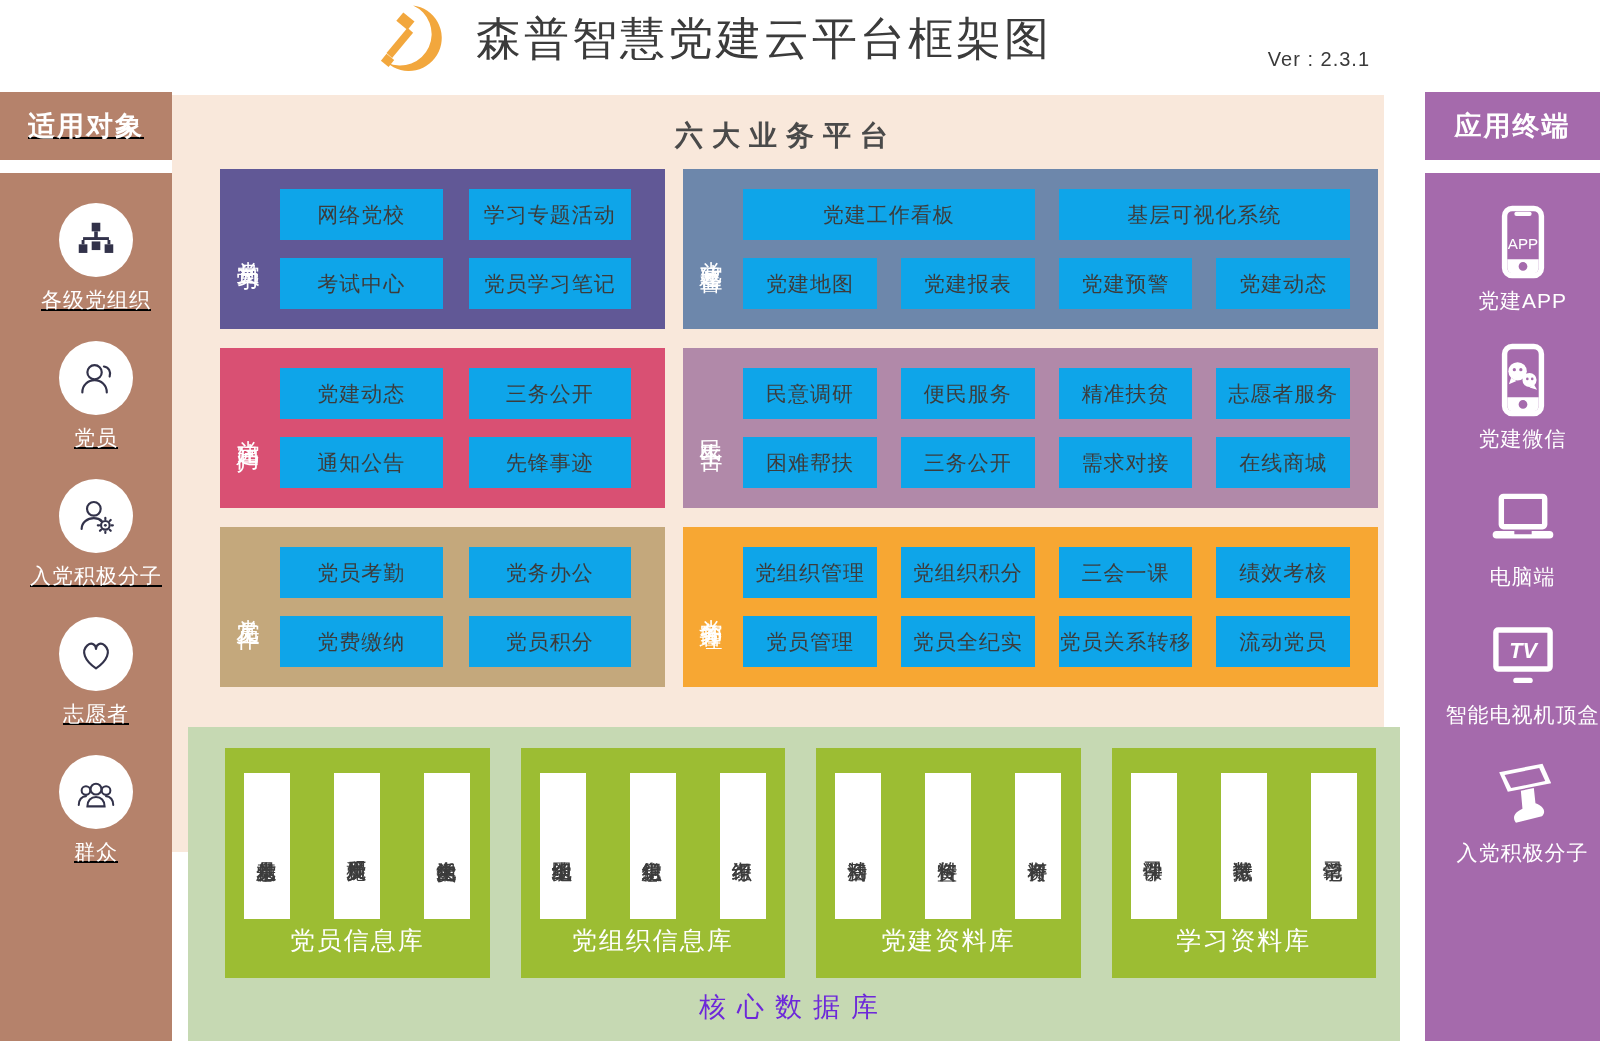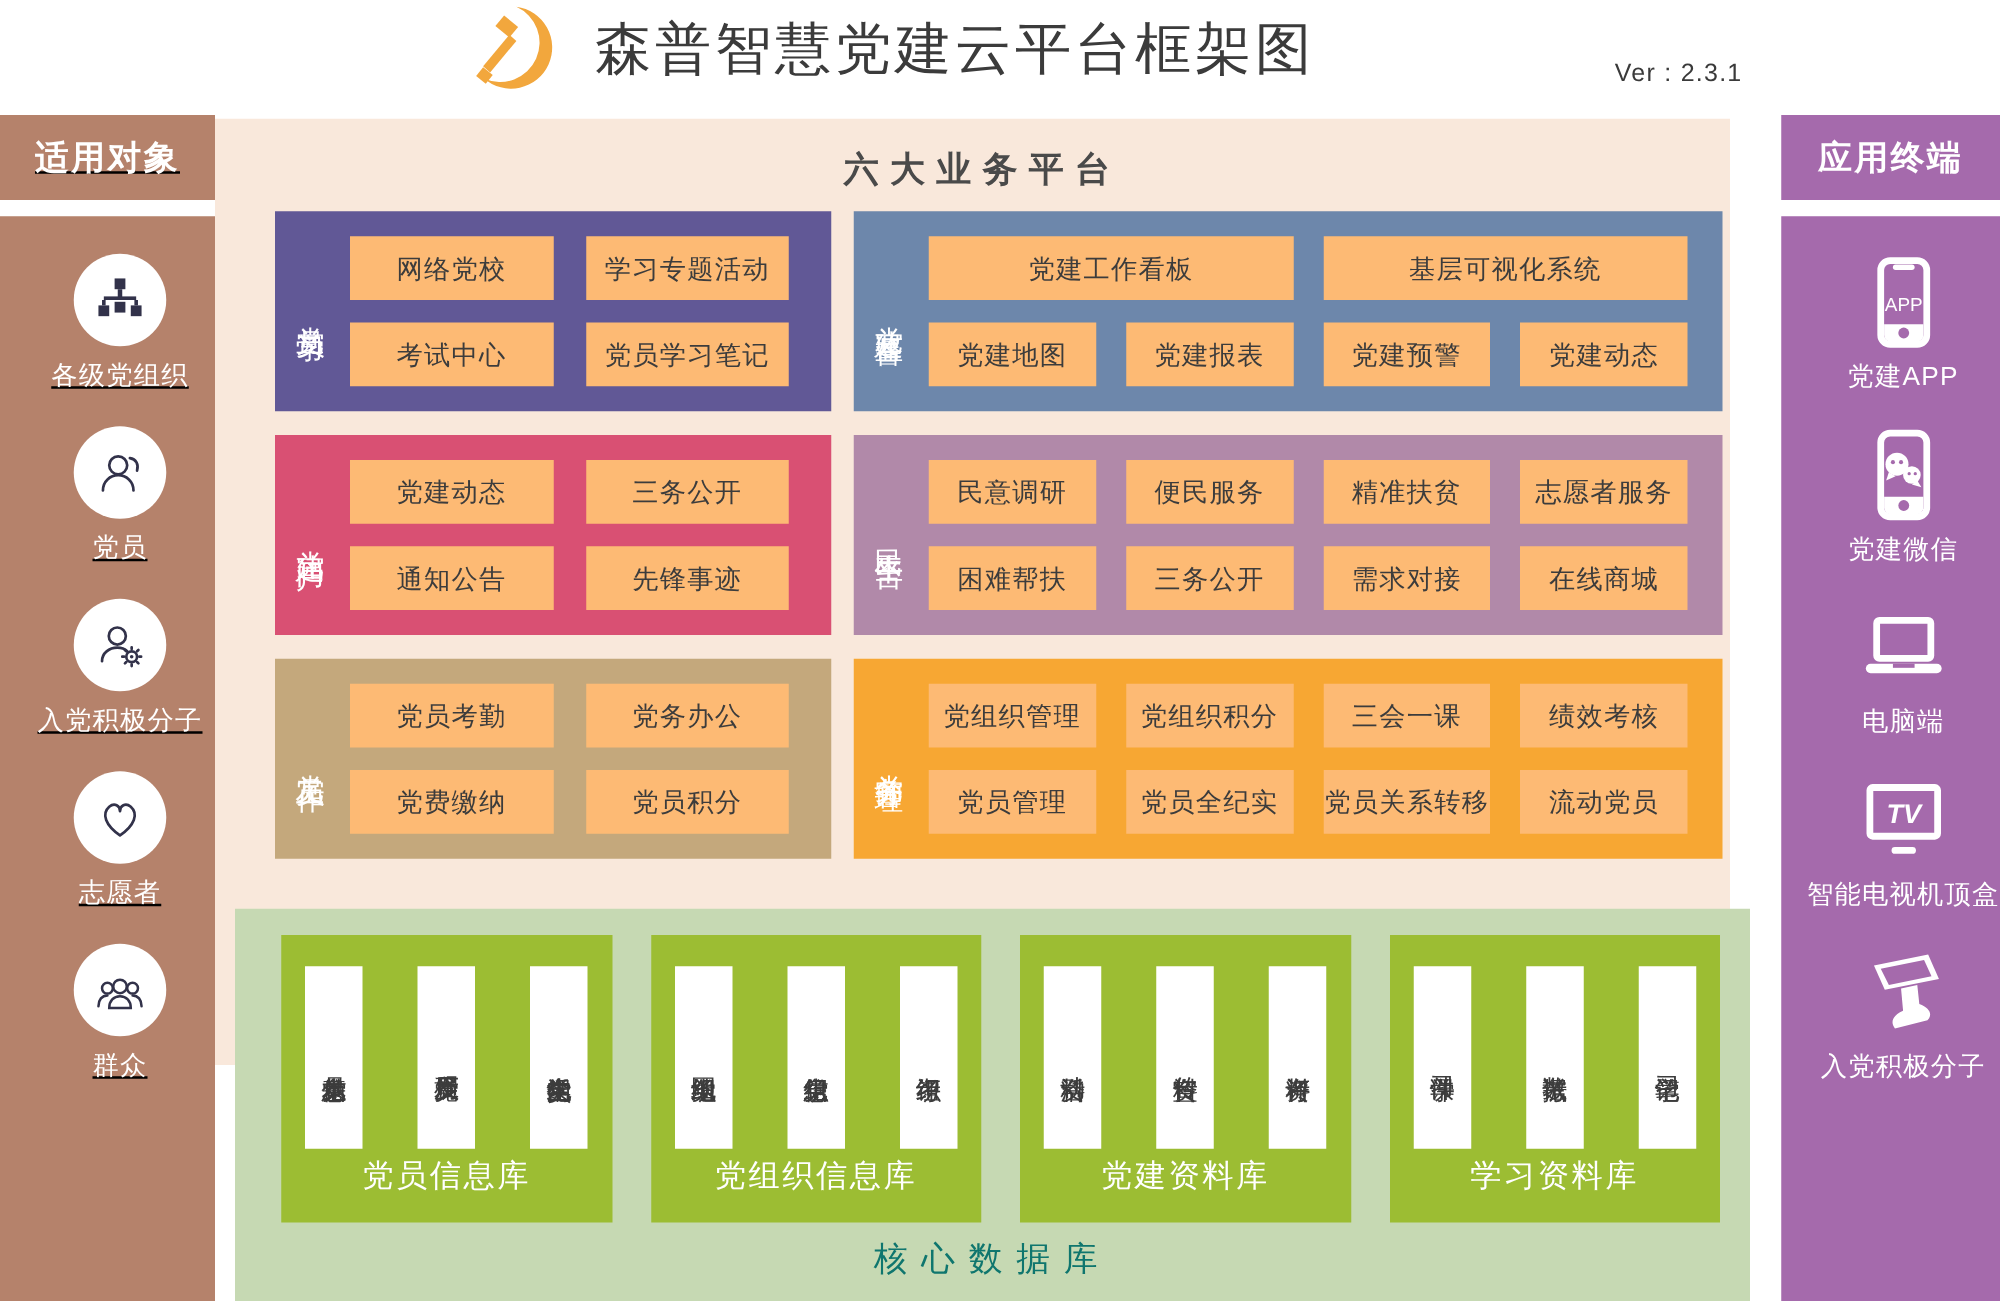--- a/index.html
+++ b/index.html
@@ -5,21 +5,21 @@
   * { margin:0; padding:0; box-sizing:border-box; }
   html,body { background:#fff; }
   body { font-family:"Liberation Sans","DejaVu Sans",sans-serif; }
   .page { position:relative; width:1600px; height:1041px; background:#fff; overflow:hidden; }
 
   
   .top-bar { position:absolute; left:0; top:0; width:1600px; height:92px; background:#fff; }
   .brand { position:absolute; left:372px; top:4px; display:flex; align-items:center; gap:26px; }
   .emblem { width:78px; height:70px; }
   .main-title { font-size:45px; font-weight:500; color:#3b3b3b; letter-spacing:3px; white-space:nowrap; }
-  .version { position:absolute; right:206px; top:48px; font-size:20px; color:#3a3a3a; letter-spacing:1px; }
+  .version { position:absolute; right:230px; top:48px; font-size:20px; color:#3a3a3a; letter-spacing:1px; }
 
   
   .side { position:absolute; top:92px; bottom:0; display:flex; flex-direction:column; }
   .side-left  { left:0;  width:172px;text-decoration:underline; }
   .side-right { left:1425px; width:175px; }
   .side-header { height:68px; display:flex; align-items:center; justify-content:center;
                  color:#fff; font-size:27px; font-weight:bold; letter-spacing:2px; }
   .side-gap { height:13px; background:#fff; }
   .side-body { flex:1; display:flex; flex-direction:column; align-items:center; padding-top:30px;padding-left:20px; }
   .brown { background:#b5826b; }
@@ -41,34 +41,34 @@
                   color:#4a4a4a; letter-spacing:9px; }
   .plat-grid { display:grid; grid-template-columns:445px 695px; column-gap:18px;
                row-gap:19px; margin:14px 22px 0 32px; }
   .platform { height:160px; display:flex; }
   .v-label { width:58px; display:flex; align-items:center; justify-content:center;
              writing-mode:vertical-rl; text-orientation:upright;
              color:#fff; font-size:23px; letter-spacing:3px; }
   .items { flex:1; display:grid; gap:18px 26px; padding:20px 34px 20px 2px; align-items:stretch; }
   .cols2 { grid-template-columns:1fr 1fr; }
   .cols4 { grid-template-columns:1fr 1fr 1fr 1fr; gap:18px 24px; padding:20px 28px 20px 2px; }
-  .item { background:#fdba74; display:flex; align-items:center; justify-content:center;
+  .item { background:#0ea5e9; display:flex; align-items:center; justify-content:center;
           font-size:21px; color:#3c3c3c; letter-spacing:1px; white-space:nowrap; }
   .wide { grid-column:span 2; }
 
   
   .db-panel { position:absolute; left:188px; top:727px; width:1212px; height:314px; background:#c6d9b3; }
   .db-row { display:flex; gap:31px; padding:21px 24px 0 37px; }
   .db-group { flex:1; height:230px; background:#9cbd33; display:flex; flex-direction:column; align-items:center; }
   .db-cols { display:flex; gap:44px; margin-top:25px; }
   .db-col { width:46px; height:146px; background:#fff; display:flex; align-items:center; justify-content:center;
             writing-mode:vertical-rl; text-orientation:upright; font-size:20px; color:#3c3c3c; }
   .db-label { margin-top:5px; color:#fff; font-size:25px; letter-spacing:2px; }
   .db-title { margin-top:11px; text-align:center; font-size:27px; font-weight:500;
-              color:#0f766e; letter-spacing:11px; }
+              color:#6d28d9; letter-spacing:11px; }
 </style>
 </head>
 <body>
 
 <div class="page">
 
   <div class="top-bar">
     <div class="brand">
       <svg class="emblem" viewBox="0 0 100 100">
         <g fill="#f2a73d">

